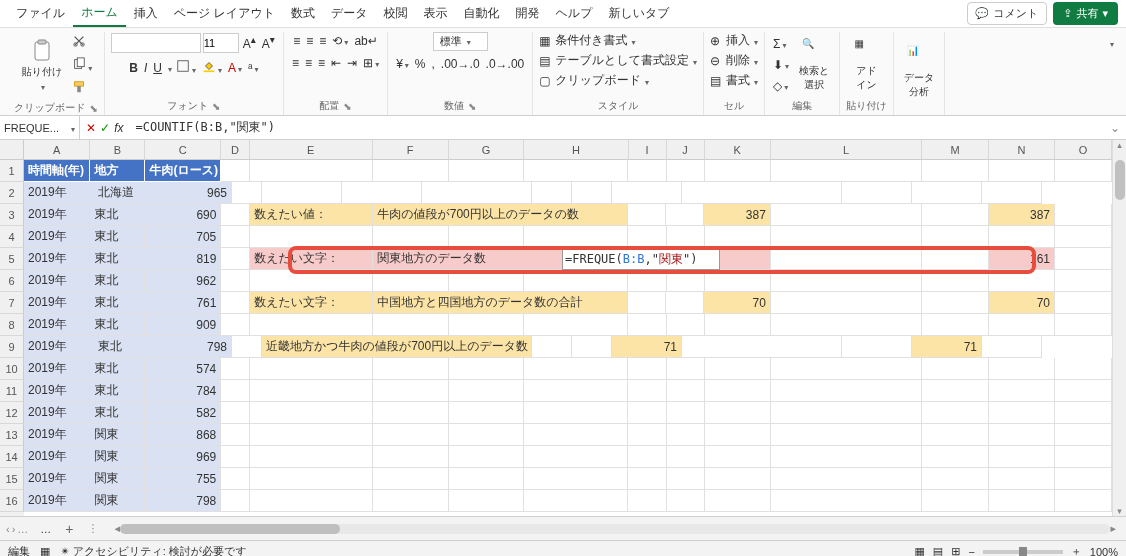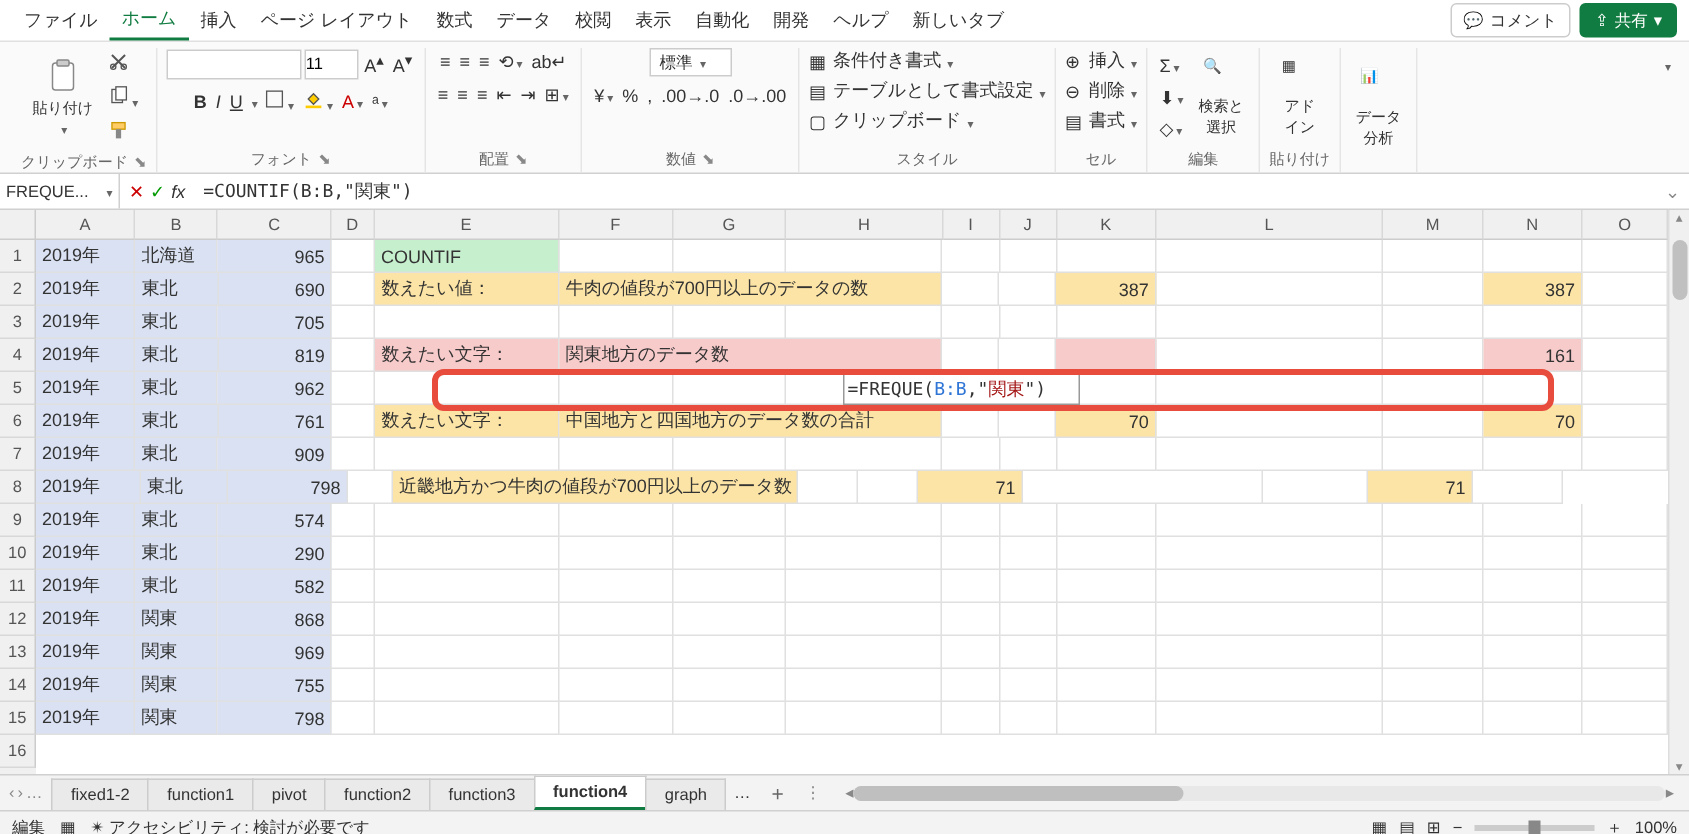--- a/index.html
+++ b/index.html
@@ -362,25 +362,41 @@
       <div class="row-h">10</div>
       <div class="row-h">11</div>
       <div class="row-h">12</div>
       <div class="row-h">13</div>
       <div class="row-h">14</div>
       <div class="row-h">15</div>
       <div class="row-h">16</div>
     </div>
   <div class="cells" id="cells">
       <div class="row">
+        <div class="cell hdr-cell" style="width: 70px;">時間軸(年)</div>
+        <div class="cell hdr-cell" style="width: 58px;">地方</div>
+        <div class="cell hdr-cell" style="width: 80px;">牛肉(ロース)</div>
+        <div class="cell" style="width: 30px;"></div>
+        <div class="cell" style="width: 130px;"></div>
+        <div class="cell" style="width: 80px;"></div>
+        <div class="cell" style="width: 80px;"></div>
+        <div class="cell" style="width: 110px;"></div>
+        <div class="cell" style="width: 40px;"></div>
+        <div class="cell" style="width: 40px;"></div>
+        <div class="cell" style="width: 70px;"></div>
+        <div class="cell" style="width: 160px;"></div>
+        <div class="cell" style="width: 70px;"></div>
+        <div class="cell" style="width: 70px;"></div>
+        <div class="cell" style="width: 60px;"></div>
+      </div>
+      <div class="row">
         <div class="cell data-a" style="width: 70px;">2019年</div>
         <div class="cell data-b" style="width: 58px;">北海道</div>
         <div class="cell data-c r" style="width: 80px;">965</div>
         <div class="cell" style="width: 30px;"></div>
-        <div class="cell countif-lbl" style="width: 130px;">COUNTIF</div>
         <div class="cell" style="width: 80px;"></div>
         <div class="cell" style="width: 80px;"></div>
         <div class="cell" style="width: 110px;"></div>
         <div class="cell" style="width: 40px;"></div>
         <div class="cell" style="width: 40px;"></div>
         <div class="cell" style="width: 70px;"></div>
         <div class="cell" style="width: 160px;"></div>
         <div class="cell" style="width: 70px;"></div>
         <div class="cell" style="width: 70px;"></div>
         <div class="cell" style="width: 60px;"></div>
@@ -508,21 +524,21 @@
         <div class="cell" style="width: 40px;"></div>
         <div class="cell" style="width: 70px;"></div>
         <div class="cell" style="width: 160px;"></div>
         <div class="cell" style="width: 70px;"></div>
         <div class="cell" style="width: 70px;"></div>
         <div class="cell" style="width: 60px;"></div>
       </div>
       <div class="row">
         <div class="cell data-a" style="width: 70px;">2019年</div>
         <div class="cell data-b" style="width: 58px;">東北</div>
-        <div class="cell data-c r" style="width: 80px;">290</div>
+        <div class="cell data-c r" style="width: 80px;">784</div>
         <div class="cell" style="width: 30px;"></div>
         <div class="cell" style="width: 130px;"></div>
         <div class="cell" style="width: 80px;"></div>
         <div class="cell" style="width: 80px;"></div>
         <div class="cell" style="width: 110px;"></div>
         <div class="cell" style="width: 40px;"></div>
         <div class="cell" style="width: 40px;"></div>
         <div class="cell" style="width: 70px;"></div>
         <div class="cell" style="width: 160px;"></div>
         <div class="cell" style="width: 70px;"></div>
@@ -632,29 +648,20 @@
     <div style="position:absolute;bottom:0;width:100%;text-align:center;font-size:9px;color:#888;">▾</div>
   </div>
 </div>
 
 <div class="sheet-bar">
   <div class="sheet-nav">
     <span>‹</span>
     <span>›</span>
     <span>…</span>
   </div>
-  <div class="sheet-tabs" id="sheettabs">
-      <div class="sheet-tab">fixed1-2</div>
-      <div class="sheet-tab">function1</div>
-      <div class="sheet-tab">pivot</div>
-      <div class="sheet-tab">function2</div>
-      <div class="sheet-tab">function3</div>
-      <div class="sheet-tab active">function4</div>
-      <div class="sheet-tab">graph</div>
-    </div>
   <span style="padding:0 6px;">…</span>
   <span class="sheet-add">+</span>
   <span style="padding:0 6px;color:#888;">⋮</span>
   <div class="hscroll">
     <span style="color:#888;">◂</span>
     <div class="hscroll-track">
         <div class="hscroll-thumb"></div>
       </div>
     <span style="color:#888;">▸</span>
   </div>

